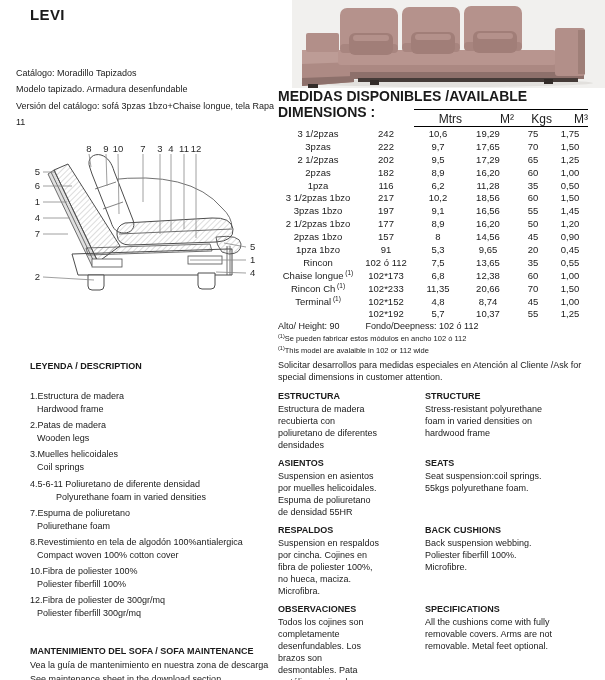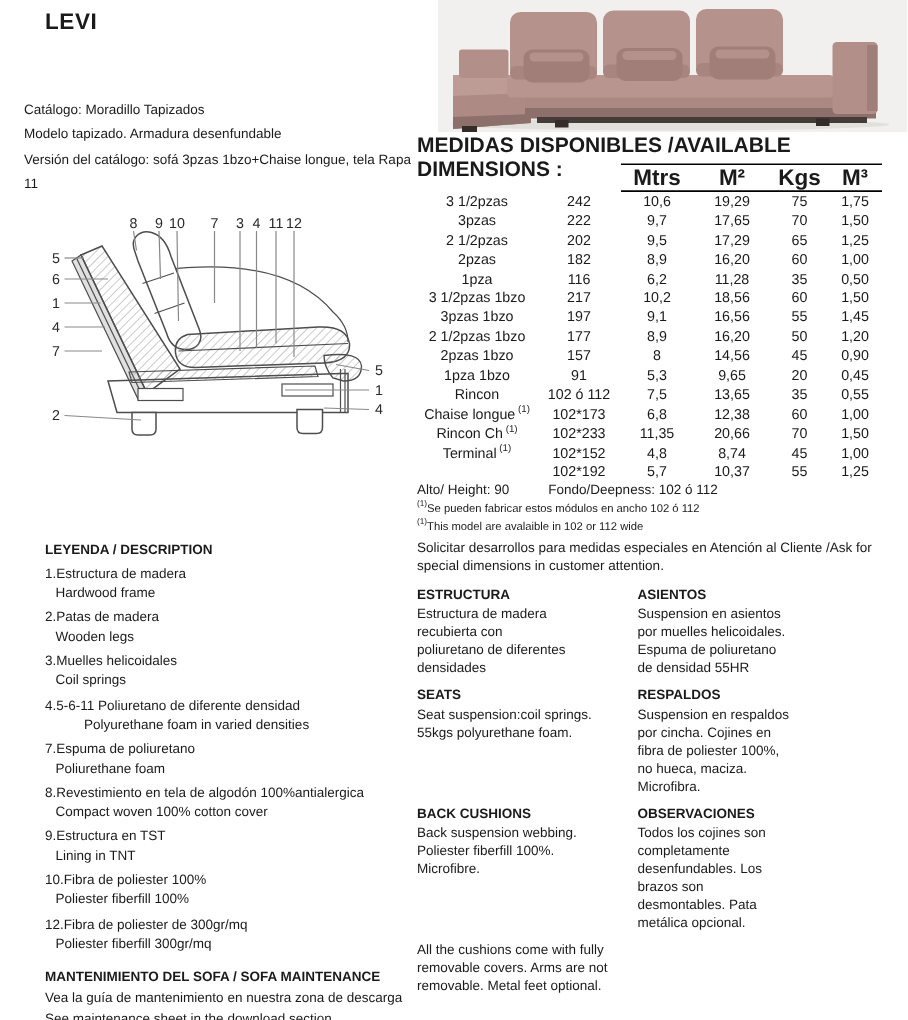--- a/index.html
+++ b/index.html
@@ -7,37 +7,37 @@
 
   .page-title{position:absolute;left:30px;top:6px;font-size:15px;font-weight:bold;letter-spacing:.4px;text-align:right;}
   .catalog{position:absolute;left:16px;top:31px;font-size:9px;line-height:15.5px;width:258px;margin-top:35px;}
   .catalog .line3{margin-top:2px;white-space:pre-line;}
 
   .photo-box{position:absolute;left:292px;top:0;width:313px;height:88px;}
 
   .medidas-heading{position:absolute;left:278px;top:88px;font-size:14px;font-weight:bold;}
 
   table.dim-table{position:absolute;left:278px;top:109px;border-collapse:collapse;table-layout:fixed;width:310px;font-size:9.5px;}
-  .dim-table th{font-weight:bold;padding:0;height:16px;vertical-align:bottom;text-align:center;font-size:15px;}
+  .dim-table th{font-weight:normal;padding:0;height:16px;vertical-align:bottom;text-align:right;font-size:12px;}
   .dim-table th.bordered{border-top:1px solid #000;border-bottom:1px solid #000;}
   .dim-table td{padding:0;height:12.9px;white-space:nowrap;overflow:visible;}
   .dim-table td.name{text-align:center;}
   .dim-table td.size,.dim-table td.mtrs,.dim-table td.m2,.dim-table td.kgs,.dim-table td.m3{text-align:center;}
   sup{font-size:6.5px;line-height:0;}
 
   .dim-footer{position:absolute;left:278px;top:321px;font-size:9px;width:330px;display:flex;}
   .dim-footer .depth{margin-left:26px;}
   .footnotes{position:absolute;left:278px;top:333px;font-size:7.5px;line-height:11.5px;}
   .footnotes sup{font-size:5.5px;}
   .special-note{position:absolute;left:278px;top:359px;width:330px;font-size:9px;line-height:12px;white-space:pre-line;}
 
   .diagram-box{position:absolute;left:10px;top:142px;width:252px;height:160px;}
 
   .legend{position:absolute;left:30px;top:360px;width:255px;font-size:9px;line-height:13px;}
-  .legend-heading{font-weight:bold;margin-bottom:3px;}
+  .legend-heading{font-weight:bold;margin-bottom:17px;}
   .legend-item{margin-bottom:3.2px;white-space:nowrap;}
   .legend-item .en{padding-left:7px;}
   .legend-items .legend-item:nth-child(4) .en{padding-left:26px;}
 
   .maintenance{position:absolute;left:30px;top:644px;font-size:9px;line-height:14px;width:290px;white-space:nowrap;}
   .maintenance .heading{font-weight:bold;}
 
   .specs{position:absolute;left:278px;top:390px;width:330px;display:grid;grid-template-columns:147px 180px;row-gap:6px;font-size:9px;line-height:12px;}
   .spec-cell{padding-right:10px;}
   .spec-title{font-weight:bold;margin-bottom:1px;}
@@ -352,24 +352,20 @@
       </div>
       <div class="legend-item">
         <div class="es">7.Espuma de poliuretano</div>
         <div class="en">Poliurethane foam</div>
       </div>
       <div class="legend-item">
         <div class="es">8.Revestimiento en tela de algodón 100%antialergica</div>
         <div class="en">Compact woven 100% cotton cover</div>
       </div>
       <div class="legend-item">
-        <div class="es">9.Estructura en TST</div>
-        <div class="en">Lining in TNT</div>
-      </div>
-      <div class="legend-item">
         <div class="es">10.Fibra de poliester 100%</div>
         <div class="en">Poliester fiberfill 100%</div>
       </div>
       <div class="legend-item">
         <div class="es">12.Fibra de poliester de 300gr/mq</div>
         <div class="en">Poliester fiberfill 300gr/mq</div>
       </div>
     </div>
 </div>
 
@@ -379,20 +375,26 @@
   <div>See maintenance sheet in the download section</div>
 </div>
 
 <div class="specs">
     <div class="spec-cell es">
       <div class="spec-title">ESTRUCTURA</div>
       <div class="spec-body">Estructura de madera
 recubierta con
 poliuretano de diferentes
 densidades</div>
+    </div>
+    <div class="spec-cell en">
+      <div class="spec-title">STRUCTURE</div>
+      <div class="spec-body">Stress-resistant polyurethane
+foam in varied densities on
+hardwood frame</div>
     </div>
     <div class="spec-cell es">
       <div class="spec-title">ASIENTOS</div>
       <div class="spec-body">Suspension en asientos
 por muelles helicoidales.
 Espuma de poliuretano
 de densidad 55HR</div>
     </div>
     <div class="spec-cell en">
       <div class="spec-title">SEATS</div>
@@ -416,17 +418,18 @@
     <div class="spec-cell es">
       <div class="spec-title">OBSERVACIONES</div>
       <div class="spec-body">Todos los cojines son
 completamente
 desenfundables. Los
 brazos son
 desmontables. Pata
 metálica opcional.</div>
     </div>
     <div class="spec-cell en">
+      <div class="spec-title">SPECIFICATIONS</div>
       <div class="spec-body">All the cushions come with fully
 removable covers. Arms are not
 removable. Metal feet optional.</div>
     </div>
   </div>
 
 </body></html>

